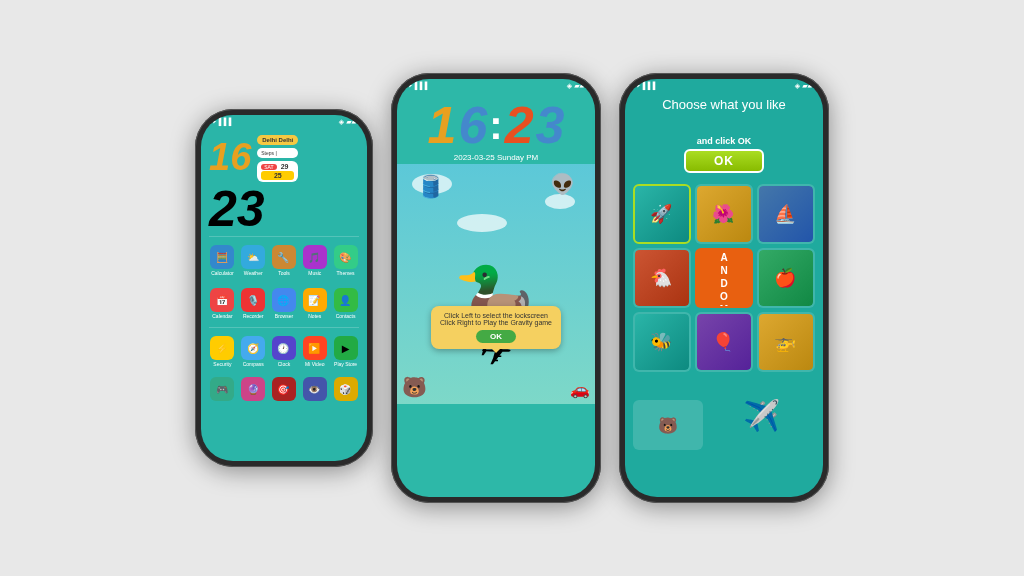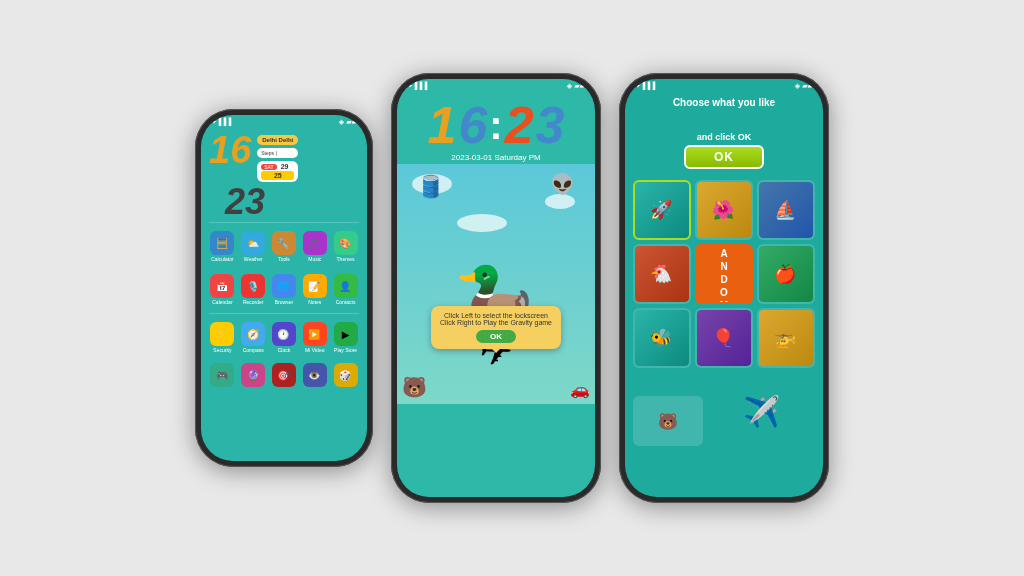--- a/index.html
+++ b/index.html
@@ -57,21 +57,21 @@
       align-items: center;
       padding: 3px 10px;
       font-size: 7px;
       color: #fff;
     }
     .status-icons { display: flex; gap: 2px; align-items: center; }
 
     
     .p1-time-row {
       display: flex;
-      align-items: flex-start;
+      align-items: center;
       padding: 2px 8px;
       gap: 6px;
     }
     .p1-time-big {
       font-size: 38px;
       font-weight: 900;
       color: #e8a020;
       line-height: 1;
       font-style: italic;
     }
@@ -98,26 +98,26 @@
       color: #333;
     }
     .p1-cal-widget {
       background: #fff;
       border-radius: 6px;
       padding: 2px 4px;
       font-size: 5px;
       color: #333;
     }
     .p1-time-bottom {
-      font-size: 36px;
+      font-size: 50px;
       font-weight: 900;
-      color: #404040;
+      color: #000000;
       line-height: 1;
       font-style: italic;
-      padding-left: 24px;
+      padding-left: 8px;
     }
     .p1-apps-grid {
       display: grid;
       grid-template-columns: repeat(5, 1fr);
       gap: 4px;
       padding: 6px 8px;
     }
     .p1-app {
       display: flex;
       flex-direction: column;
@@ -234,22 +234,22 @@
       font-size: 20px;
     }
 
     
     .p3-header {
       text-align: center;
       padding: 4px 0;
     }
     .p3-title-line1 {
       color: #fff;
-      font-size: 10px;
-      font-weight: bold;
+      font-size: 13px;
+      font-weight: normal;
     }
     .p3-title-line2 {
       color: #fff;
       font-size: 9px;
       font-weight: bold;
       margin-top: 24px;
     }
     .p3-ok-btn {
       background: linear-gradient(180deg, #aadd22, #88bb00);
       color: #fff;
@@ -495,21 +495,21 @@
         </div>
       </div>
 
       <div class="p2-time-row">
         <span class="p2-digit p2-d1">1</span>
         <span class="p2-digit p2-d2">6</span>
         <span class="p2-colon">:</span>
         <span class="p2-digit p2-d3">2</span>
         <span class="p2-digit p2-d4">3</span>
       </div>
-      <div class="p2-date">2023-03-01 Saturday PM</div>
+      <div class="p2-date">2023-03-25 Sunday PM</div>
 
       <div class="p2-scene">
         <div class="p2-sky-art">
 
           <div class="p2-cloud" style="width:40px;height:20px;top:10px;left:15px;"></div>
           <div class="p2-cloud" style="width:30px;height:15px;top:30px;right:20px;"></div>
           <div class="p2-cloud" style="width:50px;height:18px;top:50px;left:60px;"></div>
 
           <div class="barrel-char">🛢️</div>
           <div class="alien-char">👽</div>

